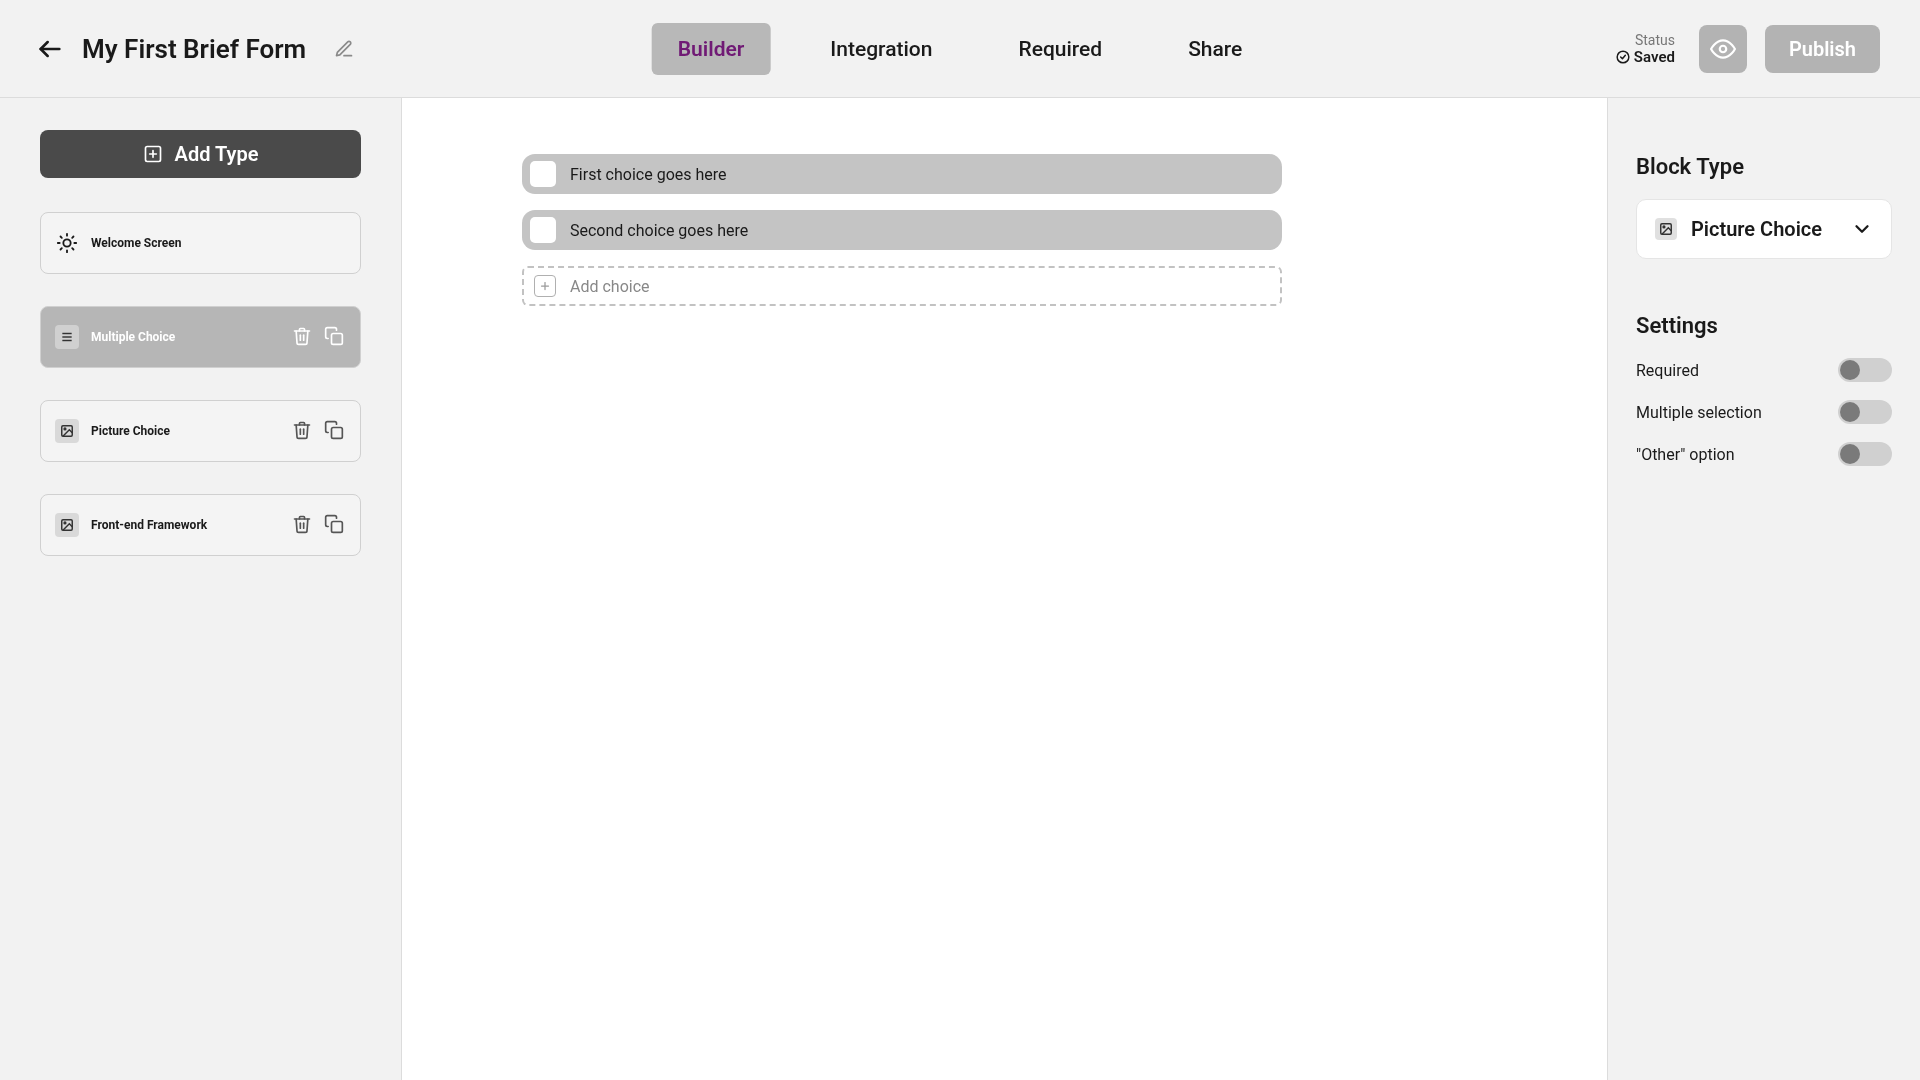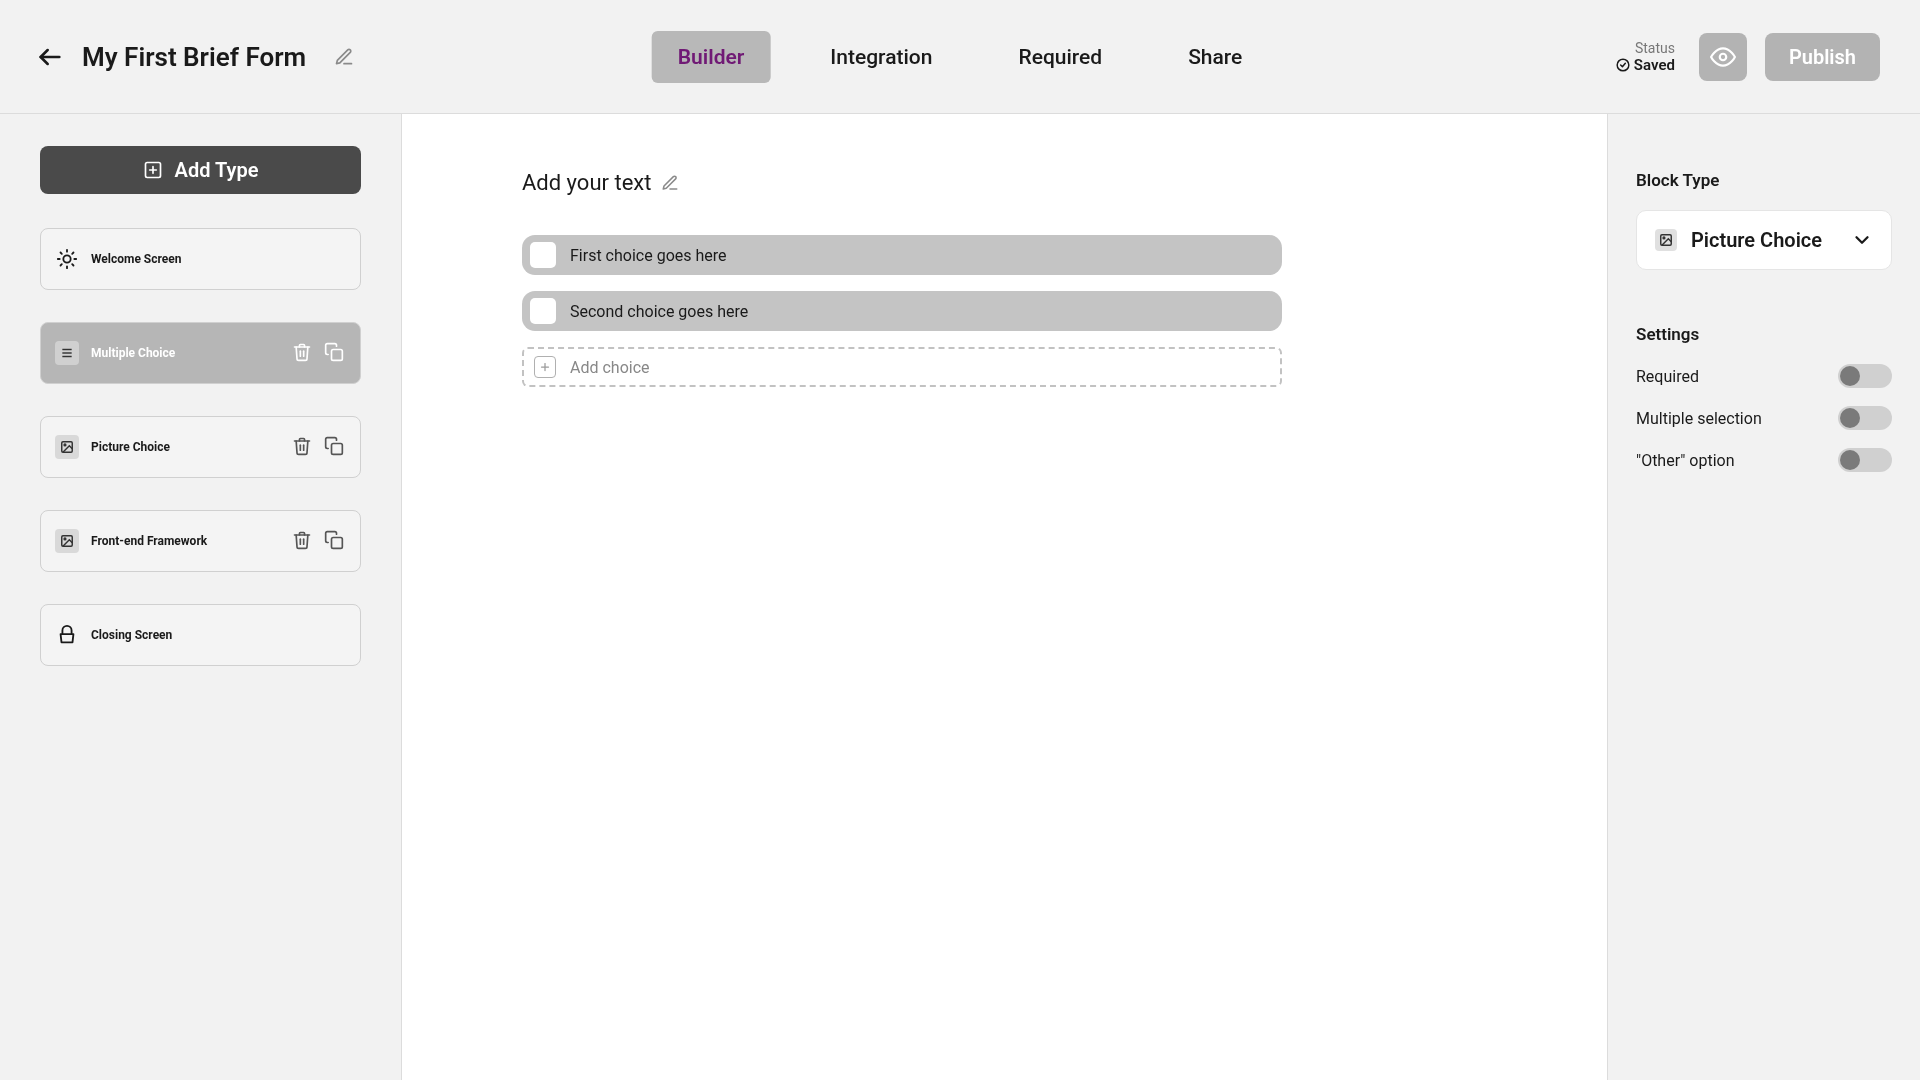--- a/index.html
+++ b/index.html
@@ -7,21 +7,21 @@
     font-family: -apple-system, BlinkMacSystemFont, "Segoe UI", Roboto, Helvetica, Arial, sans-serif;
     background: #f2f2f2;
     color: #1a1a1a;
     width: 1920px;
     height: 1080px;
     overflow: hidden;
   }
 
   
   .header {
-    height: 114px;
+    height: 98px;
     display: flex;
     align-items: center;
     padding: 0 40px 0 36px;
     border-bottom: 1px solid #dcdcdc;
     position: relative;
   }
   .header-left { display:flex; align-items:center; gap:18px; }
   .back-arrow { width:28px; height:28px; display:flex; align-items:center; justify-content:center; cursor:pointer; }
   .form-title { font-size:26px; font-weight:600; color:#1a1a1a; }
   .title-edit { margin-left:10px; color:#5a5a5a; display:inline-flex; }
@@ -82,21 +82,21 @@
   .choice-text { font-size:16px; color:#1a1a1a; }
   .remove-choice { width:18px; height:18px; color:#9a9a9a; cursor:pointer; }
   .add-choice {
     height:40px; border:2px dashed #c2c2c2; border-radius:6px;
     display:flex; align-items:center; gap:14px; padding:0 10px; color:#888; cursor:pointer;
   }
   .add-choice-icon { width:22px; height:22px; border:1.5px solid #b0b0b0; border-radius:4px; display:flex; align-items:center; justify-content:center; }
 
   
   .right-panel { width:312px; padding:56px 28px 0 28px; }
-  .panel-heading { font-size:17px; font-weight:600; color:#1a1a1a; margin-bottom:20px; }
+  .panel-heading { font-size:22px; font-weight:600; color:#1a1a1a; margin-bottom:20px; }
   .block-type-select {
     height:60px; background:#fff; border:1px solid #e5e5e5; border-radius:10px;
     display:flex; align-items:center; padding:0 18px; gap:14px; cursor:pointer;
   }
   .block-type-select .sel-icon { width:22px; height:22px; background:#e0e0e0; border-radius:4px; display:flex; align-items:center; justify-content:center; }
   .block-type-select .sel-label { font-size:20px; font-weight:600; flex:1; }
   .settings-section { margin-top:54px; }
   .setting-row { display:flex; align-items:center; justify-content:space-between; margin-top:18px; }
   .setting-row:first-of-type { margin-top:14px; }
   .setting-label { font-size:16px; color:#1a1a1a; }
@@ -266,40 +266,24 @@
           </span>
           <span class="block-action">
             <svg width="20" height="20" viewBox="0 0 24 24" fill="none" stroke="currentColor" stroke-width="2" stroke-linecap="round">
                 <rect x="9" y="9" width="13" height="13" rx="2"></rect>
                 <path d="M5 15H4a2 2 0 0 1-2-2V4a2 2 0 0 1 2-2h9a2 2 0 0 1 2 2v1"></path>
               </svg>
           </span>
         </div>
       </div>
 
-      <div class="block-item">
-        <span class="block-icon">
-          <svg width="22" height="22" viewBox="0 0 24 24" fill="none" stroke="#1a1a1a" stroke-width="2" stroke-linecap="round" stroke-linejoin="round">
-              <path d="M7 11V7a5 5 0 0 1 10 0v4"></path>
-              <path d="M5 11h14l-1 9H6l-1-9z"></path>
-            </svg>
-        </span>
-        <span class="block-label">Closing Screen</span>
-      </div>
     </div>
   </div>
 
   <div class="canvas">
-    <div class="question-prompt">
-      <span>Add your text</span>
-      <svg width="18" height="18" viewBox="0 0 24 24" fill="none" stroke="#8a8a8a" stroke-width="2" stroke-linecap="round" stroke-linejoin="round">
-          <path d="M12 20h9"></path>
-          <path d="M16.5 3.5a2.121 2.121 0 1 1 3 3L7 19l-4 1 1-4 12.5-12.5z"></path>
-        </svg>
-    </div>
 
     <div class="choices">
       <div class="choice-row">
         <div class="choice">
           <span class="choice-check"></span>
           <span class="choice-text">First choice goes here</span>
         </div>
       </div>
       <div class="choice-row">
         <div class="choice">

